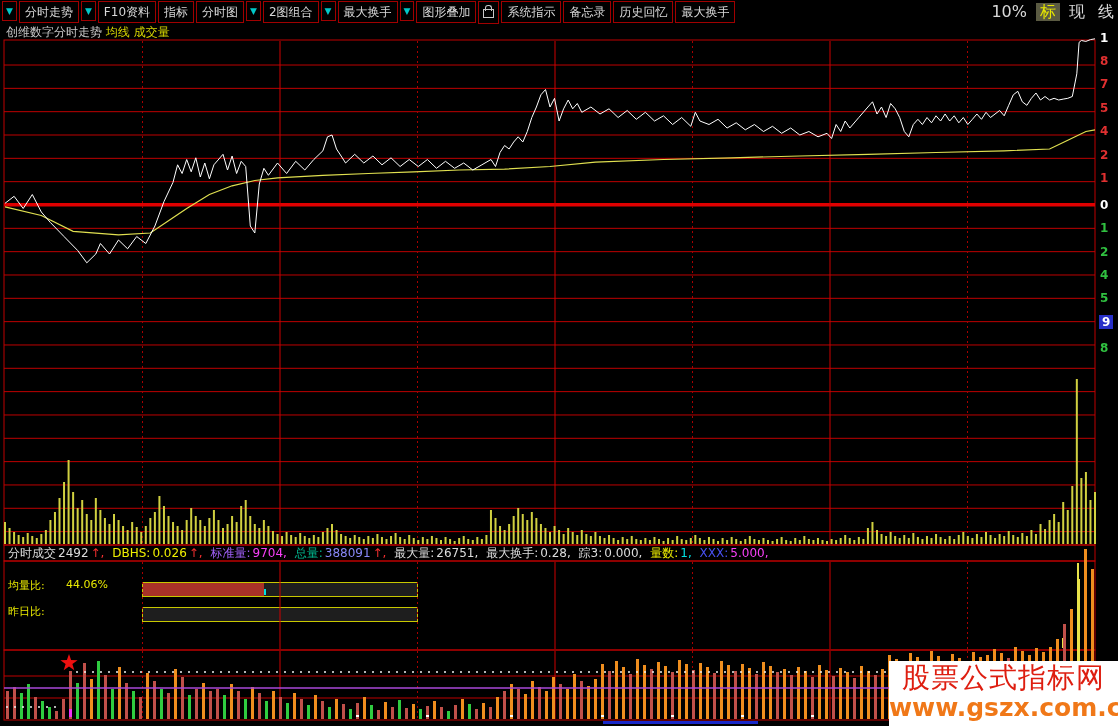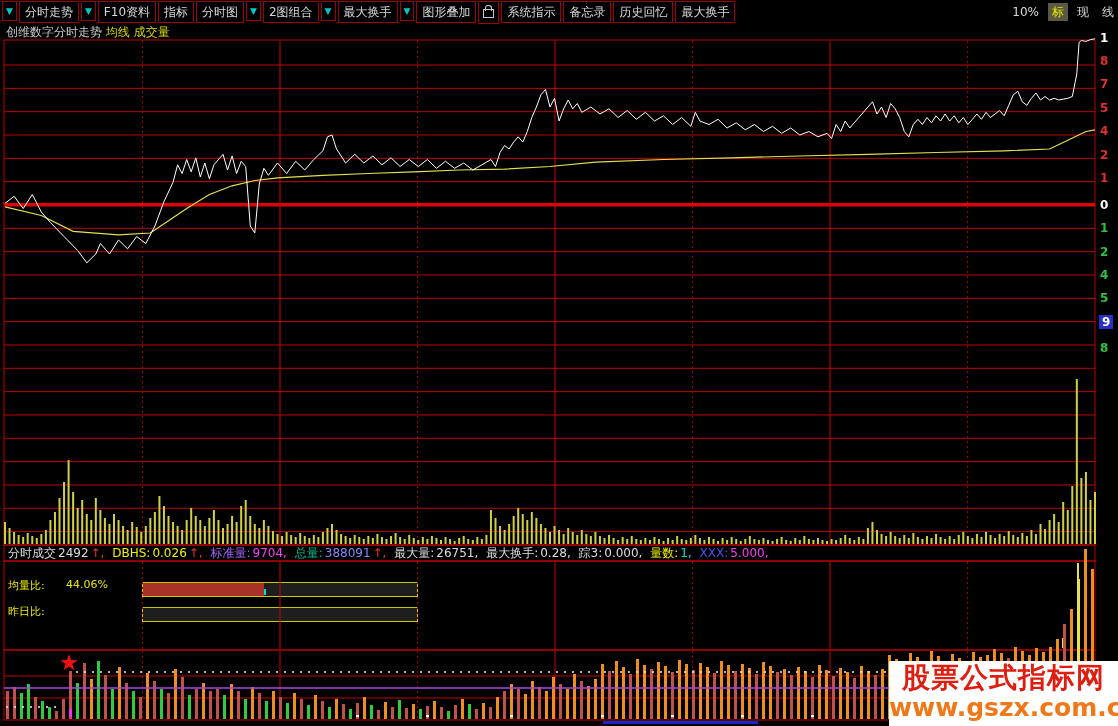--- a/index.html
+++ b/index.html
@@ -10,21 +10,21 @@
            align-items:flex-start;padding-top:1px;}
   .mi{border:1px solid #A00000;color:#D8D8D8;font-size:12px;line-height:16px;
       padding:2px 5px;background:#000;white-space:nowrap;margin-left:2px;cursor:default;}
   .mi.arrow{color:#00C8C8;font-size:9px;line-height:16px;padding:1px 3px;}
   .mi.lockbox{padding:1px 4px;}
   .lock{display:inline-block;width:9px;height:7px;border:1px solid #C8C8C8;
         position:relative;margin-top:6px;}
   .lock:before{content:'';position:absolute;top:-5px;left:1px;width:5px;height:5px;
         border:1px solid #C8C8C8;border-bottom:none;border-radius:3px 3px 0 0;}
   #menuright{margin-left:auto;display:flex;align-items:flex-start;padding-top:2px;}
-  .rt{color:#D8D8D8;font-size:12px;line-height:16px;padding:1px 4px;margin-left:5px;white-space:nowrap;}
+  .rt{color:#D8D8D8;font-size:16px;line-height:16px;padding:1px 4px;margin-left:5px;white-space:nowrap;}
   .rt.sel{background:#5A5A42;color:#E8E800;}
   
   #caption{position:absolute;top:24px;left:6px;font-size:12px;white-space:nowrap;}
   #caption .title{color:#C8C8C8;text-align:right;}
   #caption .ovl{color:#D8D800;}
   
   #statusline{position:absolute;top:546px;left:8px;width:1105px;height:14px;
               font-size:12px;line-height:14px;white-space:nowrap;overflow:hidden;}
   #statusline span{margin-right:2px;}
   
@@ -32,21 +32,21 @@
   .pbar{position:absolute;left:142px;width:274px;height:13px;border:1px solid #C8C800;
         background:#1E1E1E;}
   .pfill{position:absolute;left:0;top:0;bottom:0;background:#A83228;}
   .ptick{position:absolute;bottom:1px;width:2px;height:6px;background:#00E0E0;}
   
   #axisr{position:absolute;left:1099px;top:0;width:19px;height:726px;overflow:hidden;}
   .axl{position:absolute;font-size:12px;font-weight:bold;line-height:14px;}
   
   #watermark{position:absolute;left:889px;top:661px;width:229px;height:65px;
              background:#FFFFFF;text-align:center;overflow:hidden;z-index:5;}
-  #watermark .w1{color:#DE1E10;font-size:28px;font-weight:bold;line-height:33px;letter-spacing:1px;}
+  #watermark .w1{color:#DE1E10;font-size:28px;font-weight:normal;line-height:33px;letter-spacing:1px;}
   #watermark .w2{color:#F07818;font-size:25px;font-weight:bold;line-height:28px;}
   #chartsvg{position:absolute;left:0;top:0;z-index:1;}
 </style>
 </head>
 <body>
 
 <div id="menubar">
     <div class="mi arrow">▼</div>
     <div class="mi">分时走势</div>
     <div class="mi arrow">▼</div>

